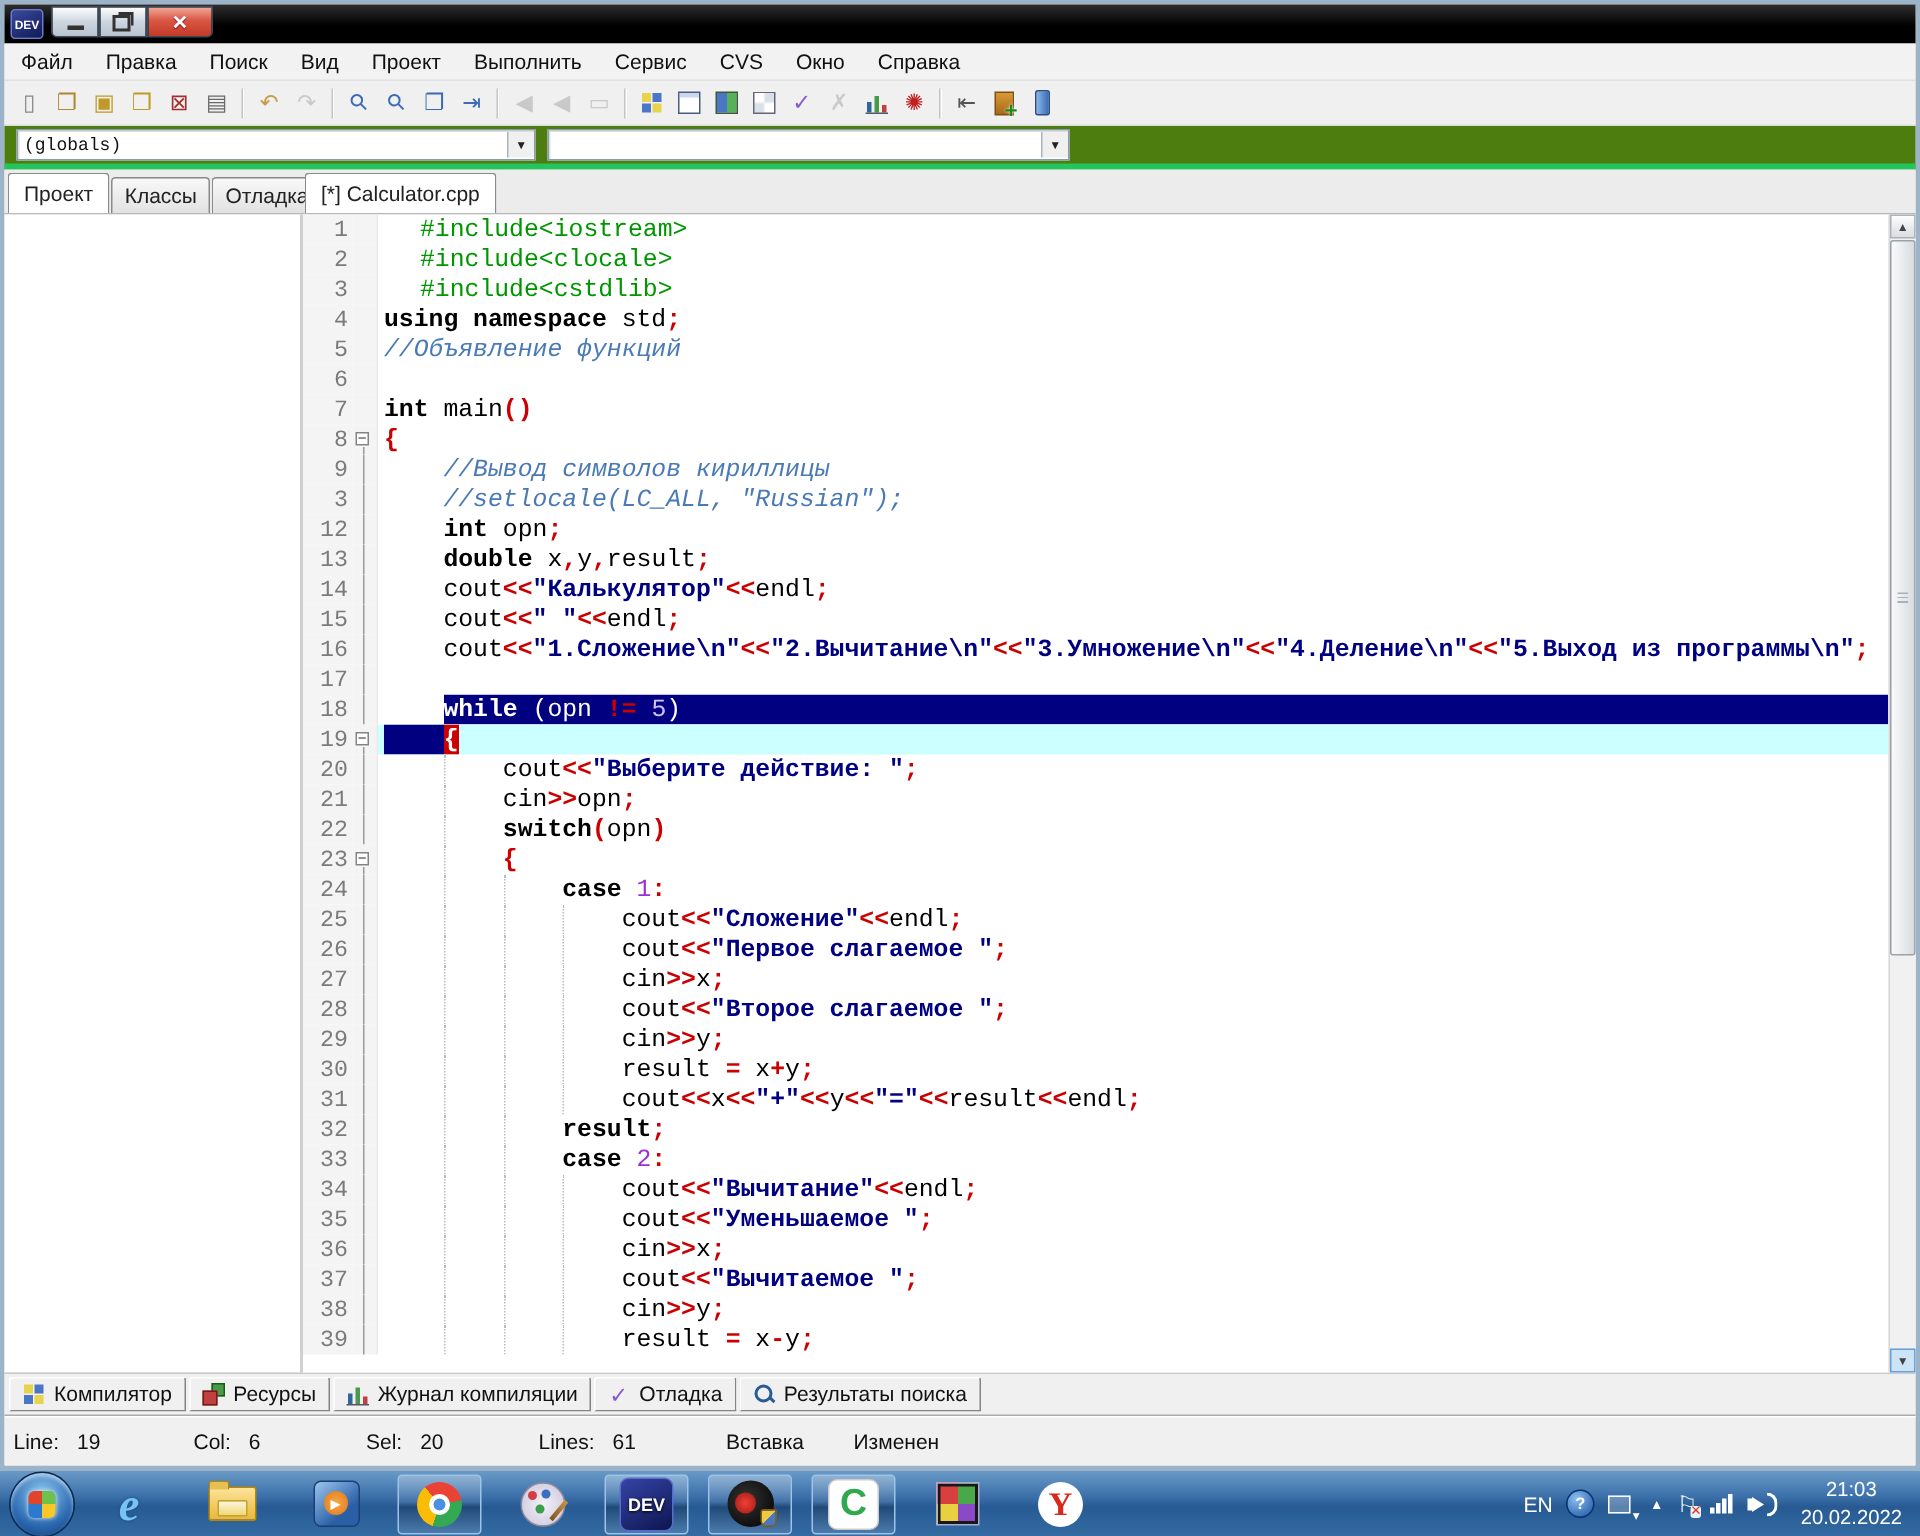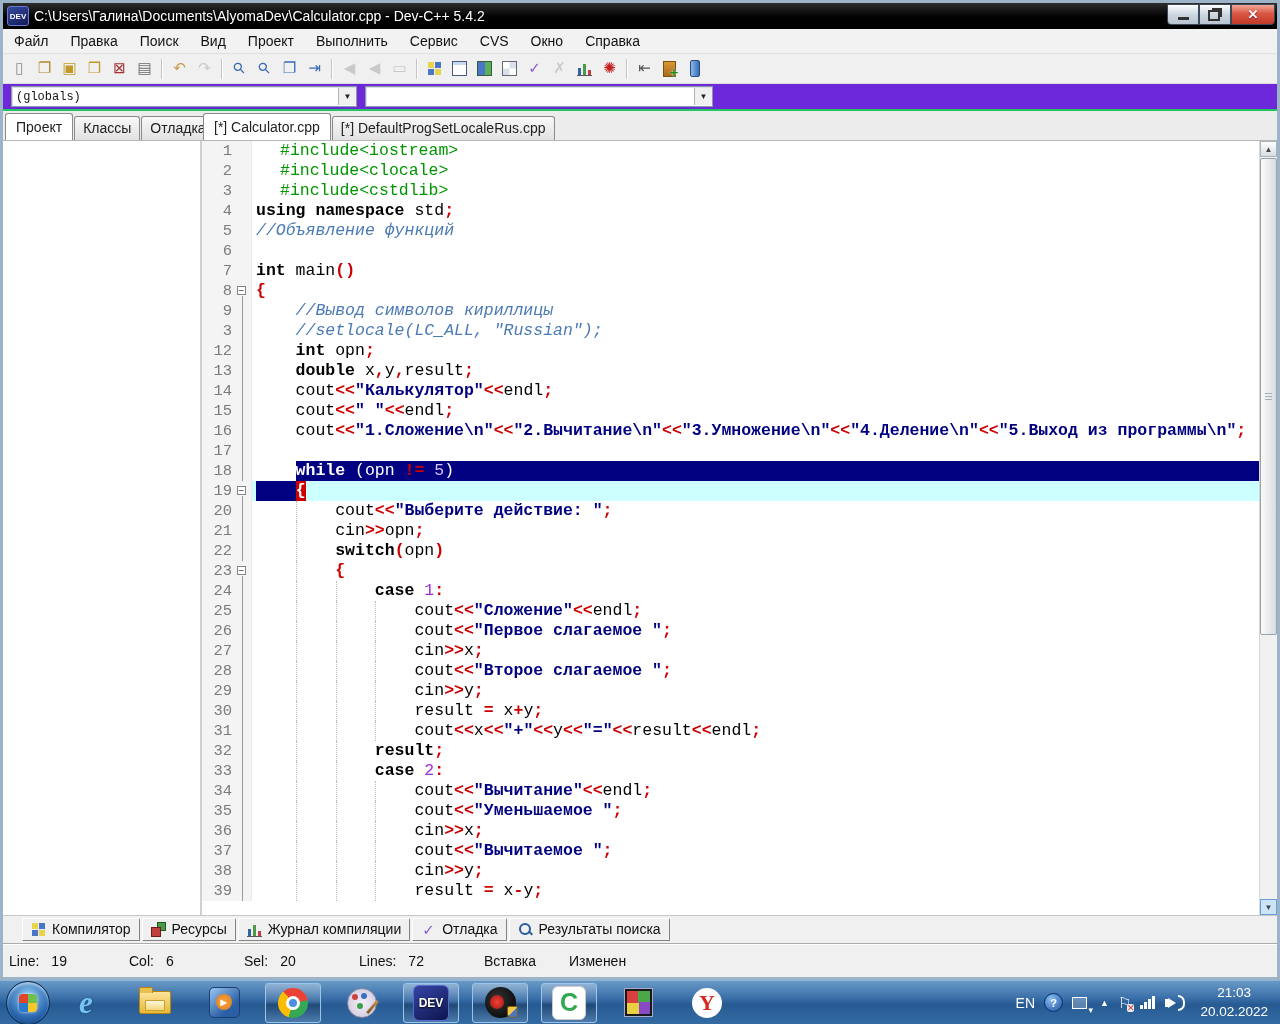--- a/index.html
+++ b/index.html
@@ -48,22 +48,22 @@
       linear-gradient(#d8e0ea,#d8e0ea),linear-gradient(#fff,#fff);
     background-size:6px 6px;background-position:1px 1px,8px 1px,1px 8px,8px 8px;
     box-shadow:inset 0 0 0 1px #667;}
   .tbi-chart,.bti-log{width:15px;height:14px;border-bottom:1px solid #556;background-repeat:no-repeat;
     background-image:linear-gradient(#2f66a0,#2f66a0),linear-gradient(#4a9a4a,#4a9a4a),linear-gradient(#c04040,#c04040);
     background-size:3px 7px,3px 11px,3px 5px;background-position:1px bottom,6px bottom,11px bottom;}
   .tbi-dooradd{width:11px;height:14px;background:linear-gradient(#d89838,#a86a18);border:1px solid #7a5210;position:relative;}
   .tbi-dooradd::after{content:"+";position:absolute;right:-4px;bottom:-3px;color:#1a8a1a;font-weight:bold;font-size:12px;text-shadow:0 0 2px #fff;}
   .tbi-bluebar{width:8px;height:15px;border-radius:2px;background:linear-gradient(90deg,#8ab8e8,#3a6cb5);border:1px solid #2a4a80;}
 
-  .comborow{height:25px;background:#6d28d9;display:flex;align-items:center;flex:none;padding-left:8px;gap:8px;
-    border-bottom:2px solid #22c55e;}
+  .comborow{height:25px;background:#4d7c0f;display:flex;align-items:center;flex:none;padding-left:8px;gap:8px;
+    border-bottom:4px solid #22c55e;}
   .combo{height:19px;background:#fff;border:1px solid #8a9aaa;box-shadow:inset 1px 1px 0 #d8dde2;
     display:flex;align-items:center;}
   .combo-1{width:344px;}
   .combo-2{width:346px;}
   .combo-val{flex:1;font-family:"Liberation Mono","DejaVu Sans Mono",monospace;font-size:12px;padding-left:4px;color:#111;}
   .combo-arrow{width:17px;height:17px;background:#f0f0f0;border-left:1px solid #aab4be;display:flex;
     align-items:center;justify-content:center;font-size:8px;color:#222;}
 
   .tabsrow{height:29px;background:#ececec;display:flex;align-items:flex-end;flex:none;}
   .lefttabs{width:197px;flex:none;display:flex;align-items:flex-end;padding-left:2px;box-sizing:border-box;}
@@ -111,21 +111,21 @@
     font-size:8px;color:#444;}
   .vs-up{top:0;}
   .vs-down{bottom:0;background:#cde4f7;border-color:#6aa0d8;}
   .vs-thumb{position:absolute;top:17px;height:477px;left:0;right:0;border:1px solid #9aa2aa;border-radius:2px;
     background:linear-gradient(90deg,#fafafa,#d8dce0);box-sizing:border-box;}
   .vs-thumb::after{content:"";position:absolute;left:4px;right:4px;top:50%;height:8px;margin-top:-4px;
     background:repeating-linear-gradient(#a8b0b8 0 1px,transparent 1px 3px);}
 
   
   .btabs{height:27px;background:#f0f0f0;border-top:1px solid #c8c8c8;display:flex;align-items:center;
-    padding-left:19px;flex:none;gap:2px;}
+    padding-left:3px;flex:none;gap:2px;}
   .btab{display:flex;align-items:center;padding:2px 8px 3px;font-size:14px;color:#111;background:#f0f0f0;
     border:1px solid;border-color:#fff #848484 #848484 #fff;border-radius:2px 2px 0 0;}
   .bti{width:15px;height:15px;margin-right:6px;position:relative;flex:none;}
   .bti-resources{width:15px;height:15px;}
   .bti-resources::before{content:"";position:absolute;right:0;top:0;width:9px;height:9px;background:#4a9a4a;border:1px solid #1a5a1a;box-sizing:border-box;}
   .bti-resources::after{content:"";position:absolute;left:0;bottom:0;width:10px;height:10px;background:#c04040;border:1px solid #701a1a;box-sizing:border-box;}
   .bti-debug::before{content:"✓";position:absolute;left:1px;top:-1px;color:#8a5ad0;font-weight:bold;font-size:15px;font-family:"DejaVu Sans",sans-serif;}
   .bti-search::before{content:"";position:absolute;left:1px;top:1px;width:8px;height:8px;border:2px solid #2a5a9a;border-radius:50%;}
   .bti-search::after{content:"";position:absolute;left:10px;top:10px;width:5px;height:2px;background:#2a5a9a;transform:rotate(45deg);}
 
@@ -196,21 +196,20 @@
   .clock{text-align:center;font-size:13.5px;line-height:1.35;color:#fff;margin-left:6px;margin-right:4px;}
 </style>
 </head>
 <body>
 
 <div class="desktop">
   <div class="win">
 
     <div class="titlebar">
       <span class="appicon">DEV</span>
-      <span class="title-text">C:\Users\Галина\Documents\AlyomaDev\Calculator.cpp - Dev-C++ 5.4.2</span>
       <span class="winbtns">
         <span class="wb wb-min">
             <i></i>
           </span>
         <span class="wb wb-restore">
             <i></i>
           </span>
         <span class="wb wb-close">
             <span>✕</span>
           </span>
@@ -328,21 +327,20 @@
     </div>
 
     <div class="tabsrow">
       <div class="lefttabs">
           <span class="ptab act">Проект</span>
           <span class="ptab">Классы</span>
           <span class="ptab">Отладка</span>
         </div>
       <div class="edtabs">
           <span class="etab act">[*] Calculator.cpp</span>
-          <span class="etab">[*] DefaultProgSetLocaleRus.cpp</span>
         </div>
     </div>
 
     <div class="main">
       <div class="projpanel"></div>
       <div class="edwrap">
         <div class="codearea">
             <div class="cl">
               <span class="ln">1</span>
               <span class="fold "></span>
@@ -573,21 +571,21 @@
       <span class="sseg w2">
         <span>Col:</span>
         <span class="val">6</span>
       </span>
       <span class="sseg w3">
         <span>Sel:</span>
         <span class="val">20</span>
       </span>
       <span class="sseg w4">
         <span>Lines:</span>
-        <span class="val">72</span>
+        <span class="val">61</span>
       </span>
       <span class="sseg w5">
         <span>Вставка</span>
       </span>
       <span class="sseg w6">
         <span>Изменен</span>
       </span>
     </div>
   </div>
 

